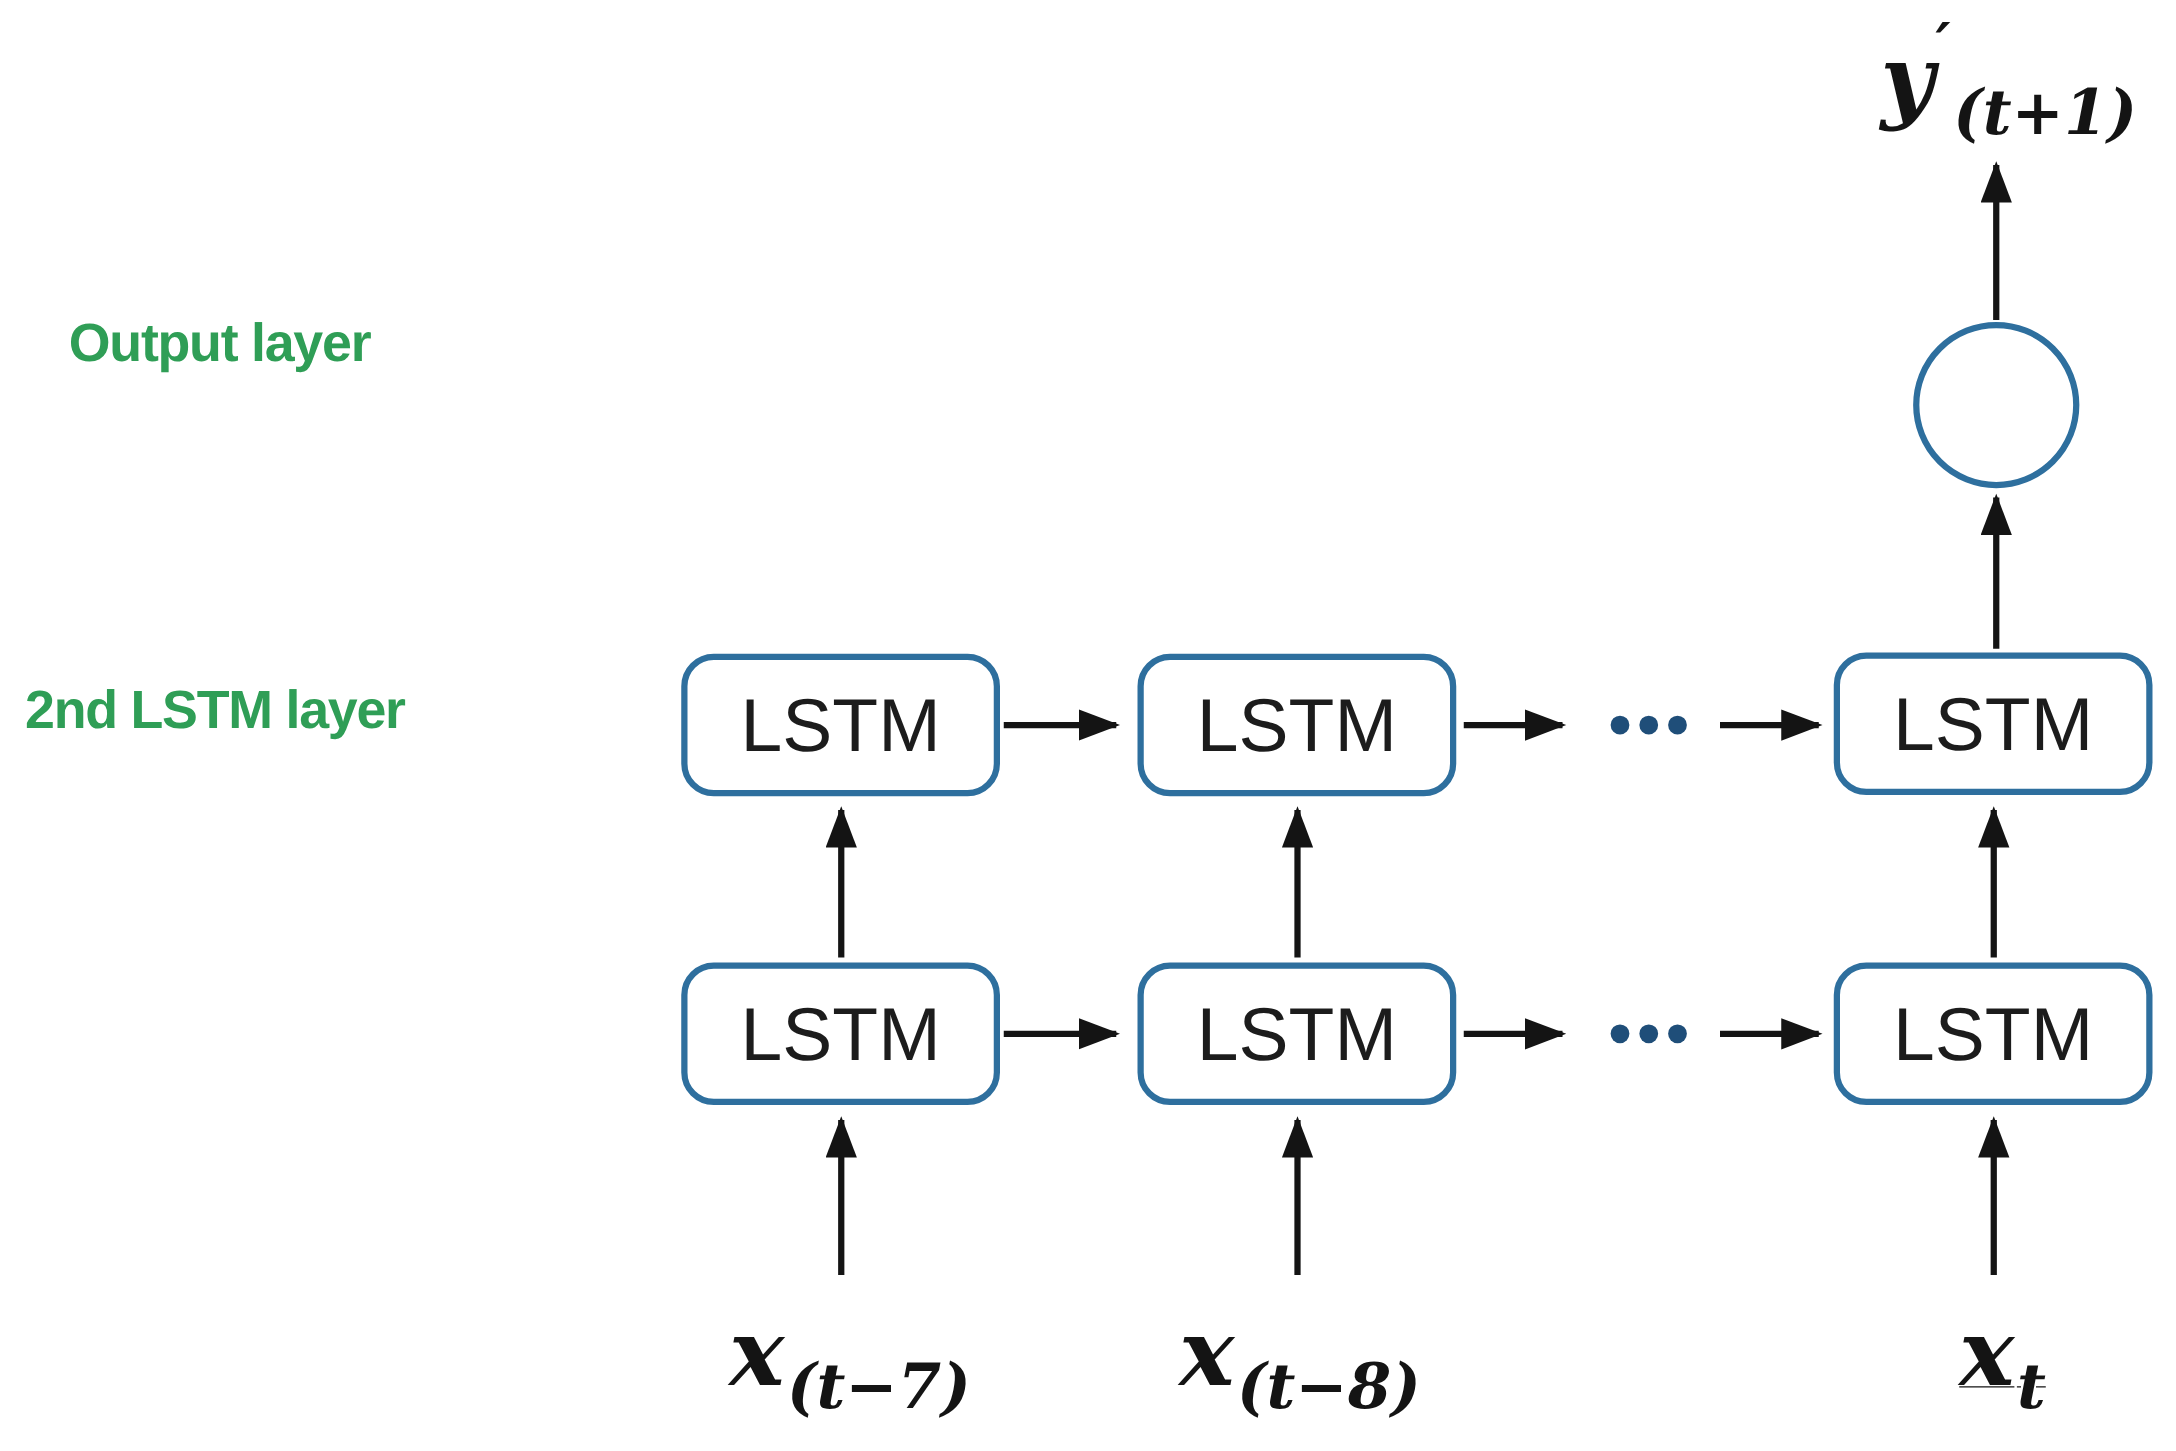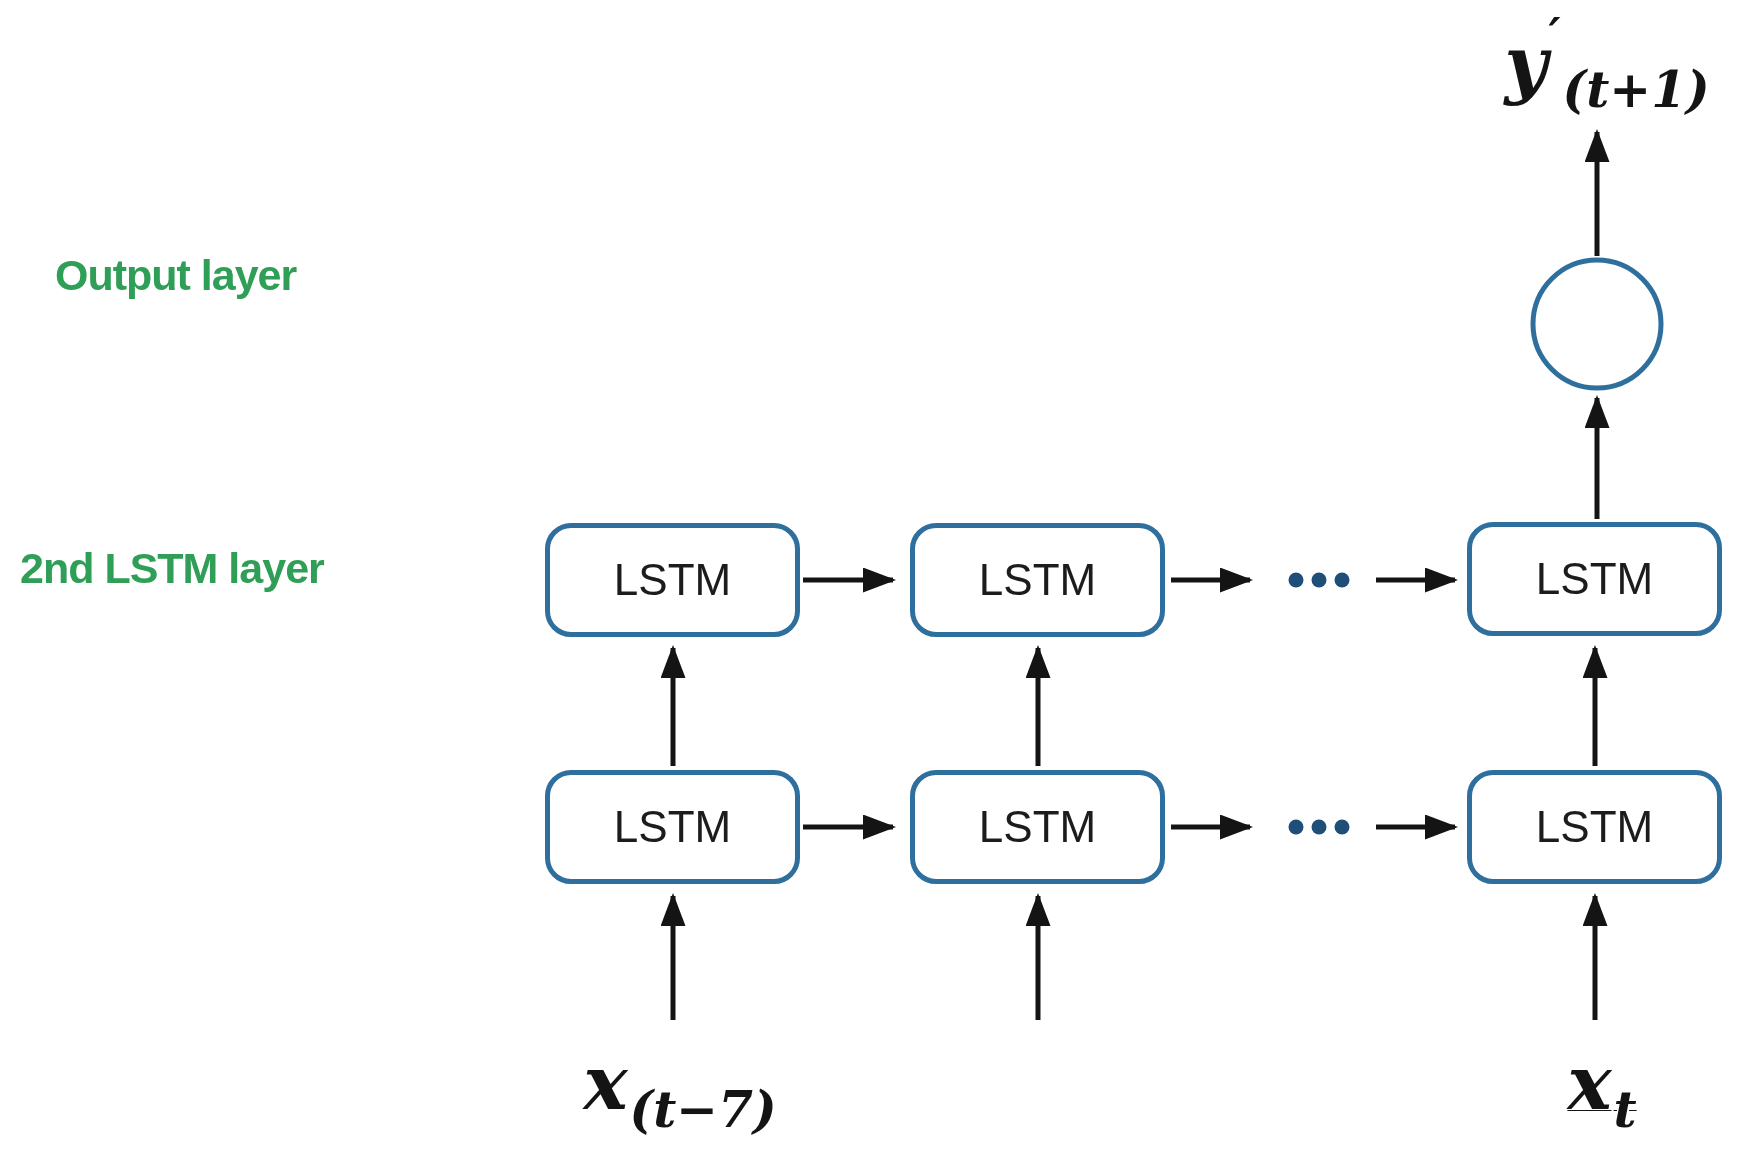--- a/index.html
+++ b/index.html
@@ -30,21 +30,21 @@
   .lstm-box{
     position:absolute;
     width:245px;height:104px;
     background:#fff;
     border:5px solid var(--blue);
     border-radius:26px;
     display:flex;align-items:center;justify-content:center;
   }
   .lstm-box .cell-text{
     color:#1c1c1c;
-    font-size:44px;
+    font-size:60px;
     letter-spacing:0;
   }
   .math-label{
     position:absolute;
     font-family:"DejaVu Serif", serif;
     font-style:italic;
     font-weight:bold;
     color:#141414;
     white-space:nowrap;
     transform:translateX(-50%);
@@ -122,17 +122,20 @@
     <span class="cell-text">LSTM</span>
   </div>
 
   <div class="math-label" style="left:1607px;top:8px;">
     <span class="mbase">y</span><span class="msup">′</span><span class="msub">(t+1)</span>
   </div>
 
   <div class="math-label" style="left:680px;top:1040px;">
     <span class="mbase">x</span><span class="msub">(t−7)</span>
   </div>
+  <div class="math-label" style="left:1040px;top:1040px;">
+    <span class="mbase">x</span><span class="msub">(t−8)</span>
+  </div>
   <div class="math-label" style="left:1602px;top:1040px;text-decoration:underline;">
     <span class="mbase">x</span><span class="msub">t</span>
   </div>
 
 </div>
 
 </body></html>

